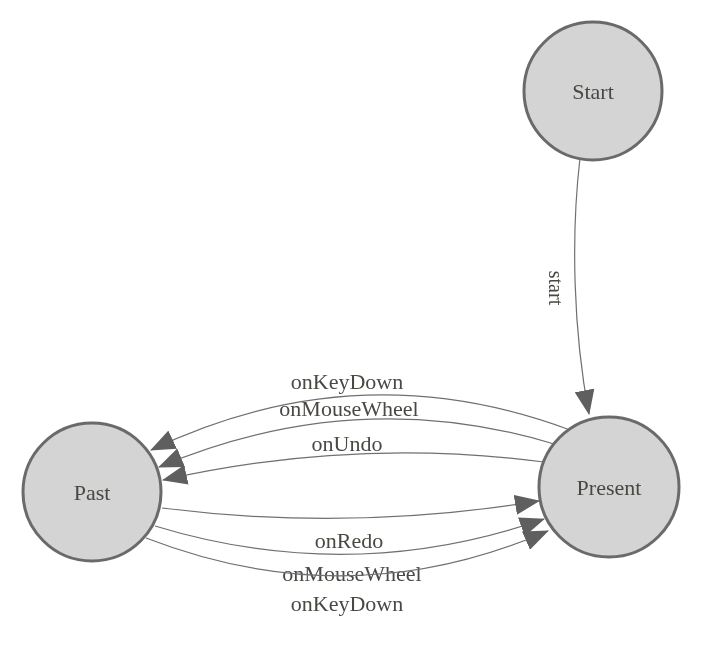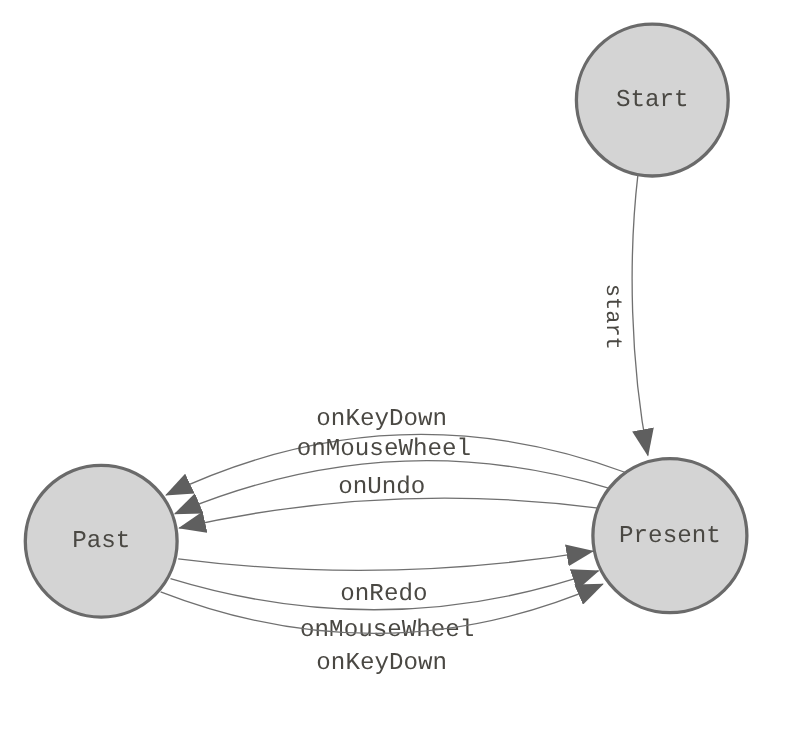--- a/index.html
+++ b/index.html
@@ -5,21 +5,21 @@
   html, body {
     margin: 0;
     padding: 0;
     background: #ffffff;
   }
   .diagram-wrap {
     position: relative;
     width: 721px;
     height: 670px;
     background: var(--canvas-bg, #ffffff);
-    font-family: Liberation Mono, monospace;
+    font-family: Liberation Serif, serif;
     overflow: hidden;
   }
   svg { display: block; }
   .node-circle {
     fill: var(--node-fill, #d4d4d4);
     stroke: var(--node-stroke, #6a6a6a);
     stroke-width: 3;
     cursor: move;
   }
   .node-label {

